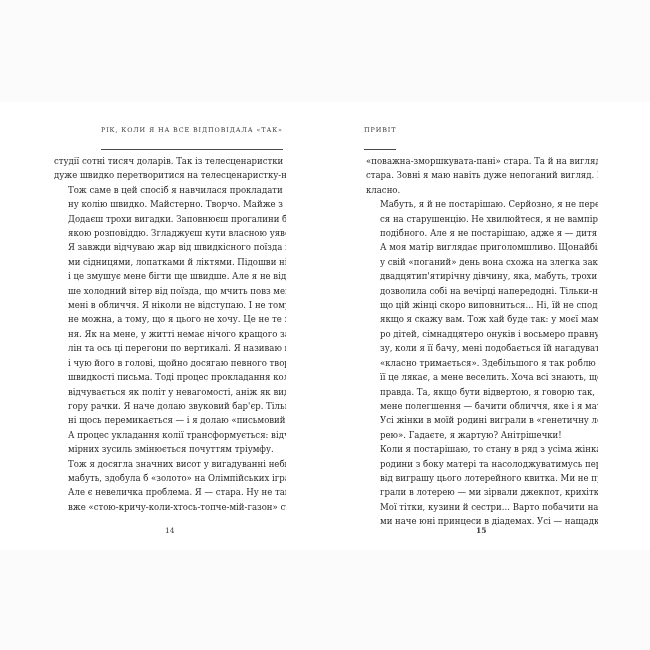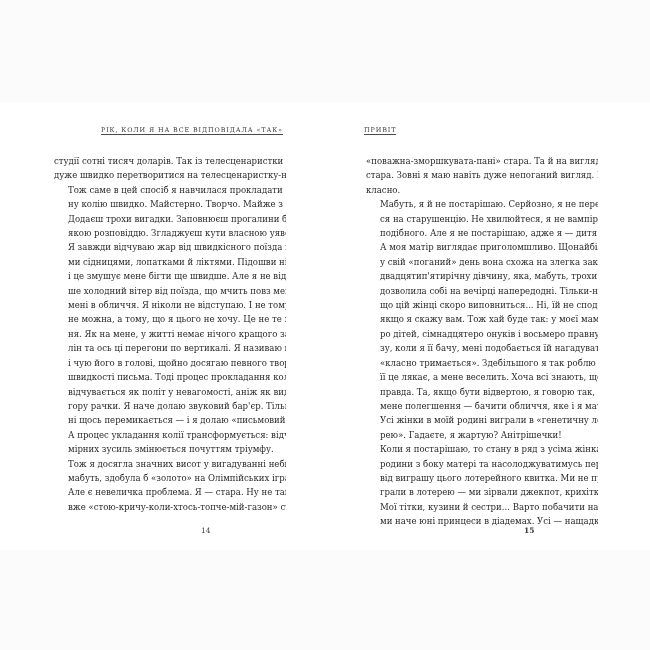--- a/index.html
+++ b/index.html
@@ -31,21 +31,21 @@
     .page.left { left: 0; width: 325px; }
     .page.right { left: 325px; width: 325px; }
 
     .running-head {
       position: absolute;
       top: 24px;
       font-size: 6.4px;
       letter-spacing: 0.9px;
       text-transform: uppercase;
       color: #3a3a3a;
-      padding-bottom: 0;
+      padding-bottom: 15px;
       border-bottom: 0.8px solid #4a4a4a;
       white-space: nowrap;
       font-family: "DejaVu Serif", serif;
     }
     .page.left .running-head { left: 101px; }
     .page.right .running-head { left: 39px; }
 
     .text-block {
       position: absolute;
       top: 52px;
@@ -71,24 +71,23 @@
       overflow: hidden;
     }
     .line.last {
       text-align-last: left;
     }
     .page-number {
       position: absolute;
       top: 424px;
       font-size: 7.5px;
       color: #3a3a3a;
-      margin-left: 36px;
     }
     .page.left .page-number { left: 165px; }
-    .page.right .page-number { left: 163px; font-weight: bold; }
+    .page.right .page-number { left: 151px; font-weight: bold; }
   </style>
 </head>
 <body>
 
 <div class="spread">
   <div class="page left">
     <div class="running-head">Рік, коли я на все відповідала «так»</div>
     <div class="text-block">
         <p class="para">
           <span class="line">студії сотні тисяч доларів. Так із телесценаристки можна</span>

